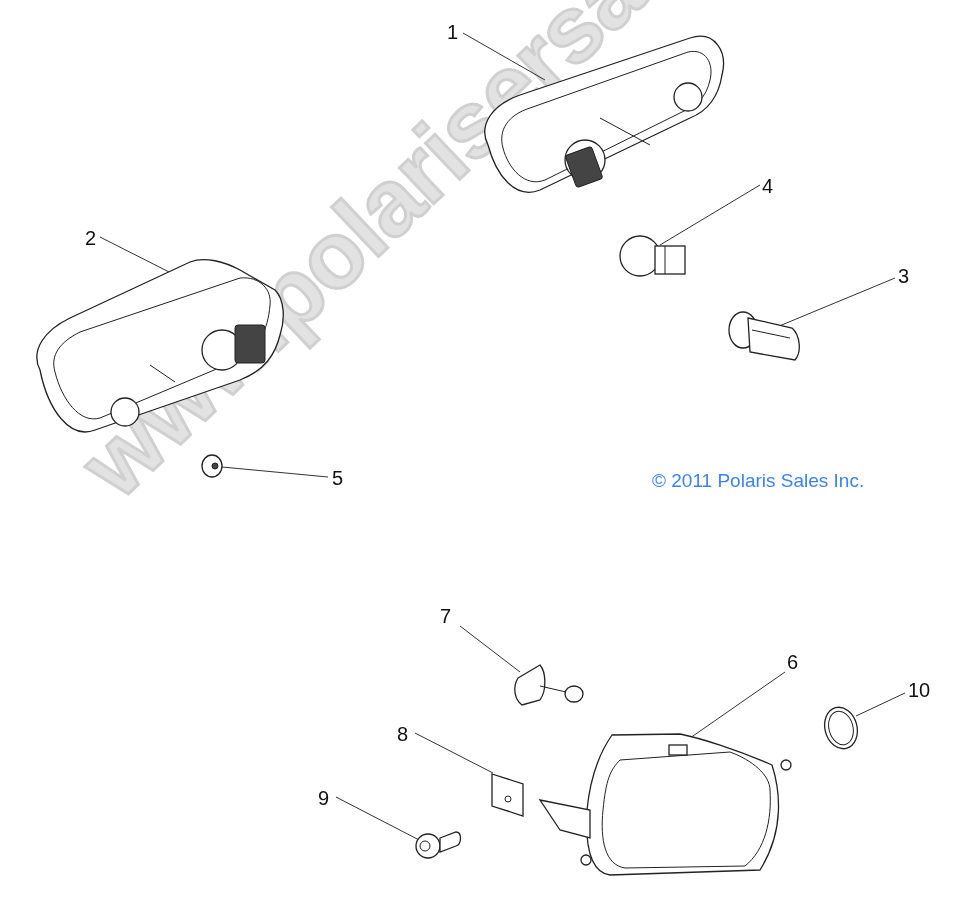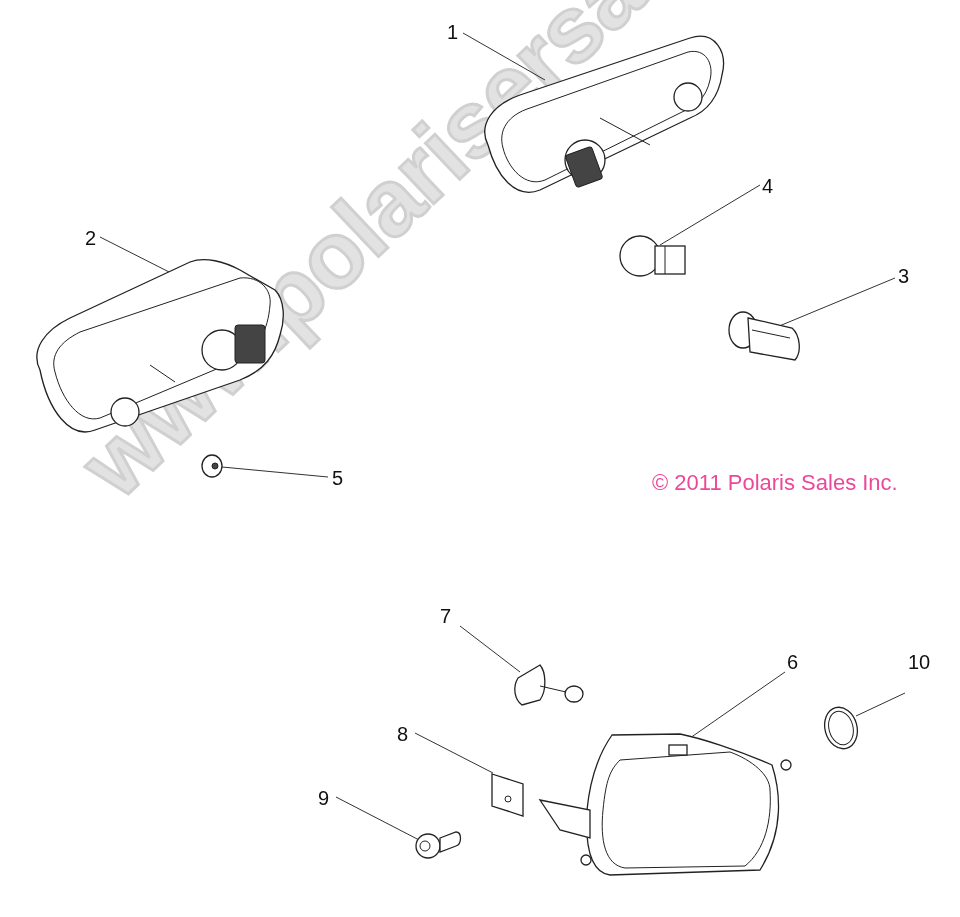--- a/index.html
+++ b/index.html
@@ -1,18 +1,18 @@
 <!DOCTYPE html>
 <html><head>
 <meta charset="utf-8">
 <style>
   html, body { margin:0; padding:0; background:#ffffff; }
   #canvas { position:relative; width:960px; height:917px; overflow:hidden; background:#ffffff; font-family:"Liberation Sans", sans-serif; }
   .callout { position:absolute; font-size:20px; color:#111; line-height:1; }
-  .copyright { position:absolute; font-size:22px; color:#ec4899; white-space:nowrap; }
+  .copyright { position:absolute; font-size:19px; color:#3b82f6; white-space:nowrap; }
   .watermark { position:absolute; left:60px; top:440px; font-size:94px; font-weight:bold; color:#e2e2e2;
     -webkit-text-stroke:3px #d0d0d0; white-space:nowrap; transform-origin:0 0; transform:rotate(-43.5deg); letter-spacing:-1px; }
   svg.parts { position:absolute; left:0; top:0; }
   svg .p { fill:#fff; stroke:#222; stroke-width:1.3; }
   svg .t { fill:none; stroke:#222; stroke-width:1; }
   svg .l { fill:none; stroke:#333; stroke-width:1; }
   svg .d { fill:#444; stroke:#222; stroke-width:1; }
 </style>
 </head>
 <body>
@@ -105,16 +105,16 @@
 
   <div class="callout" style="left:447px; top:22px;">1</div>
   <div class="callout" style="left:85px; top:228px;">2</div>
   <div class="callout" style="left:898px; top:266px;">3</div>
   <div class="callout" style="left:762px; top:176px;">4</div>
   <div class="callout" style="left:332px; top:468px;">5</div>
   <div class="callout" style="left:787px; top:652px;">6</div>
   <div class="callout" style="left:440px; top:606px;">7</div>
   <div class="callout" style="left:397px; top:724px;">8</div>
   <div class="callout" style="left:318px; top:788px;">9</div>
-  <div class="callout" style="left:908px; top:652px;">10</div>
+  <div class="callout" style="left:908px; top:680px;">10</div>
 
   <div class="copyright" style="left:652px; top:470px;">© 2011 Polaris Sales Inc.</div>
 </div>
 
 </body></html>

